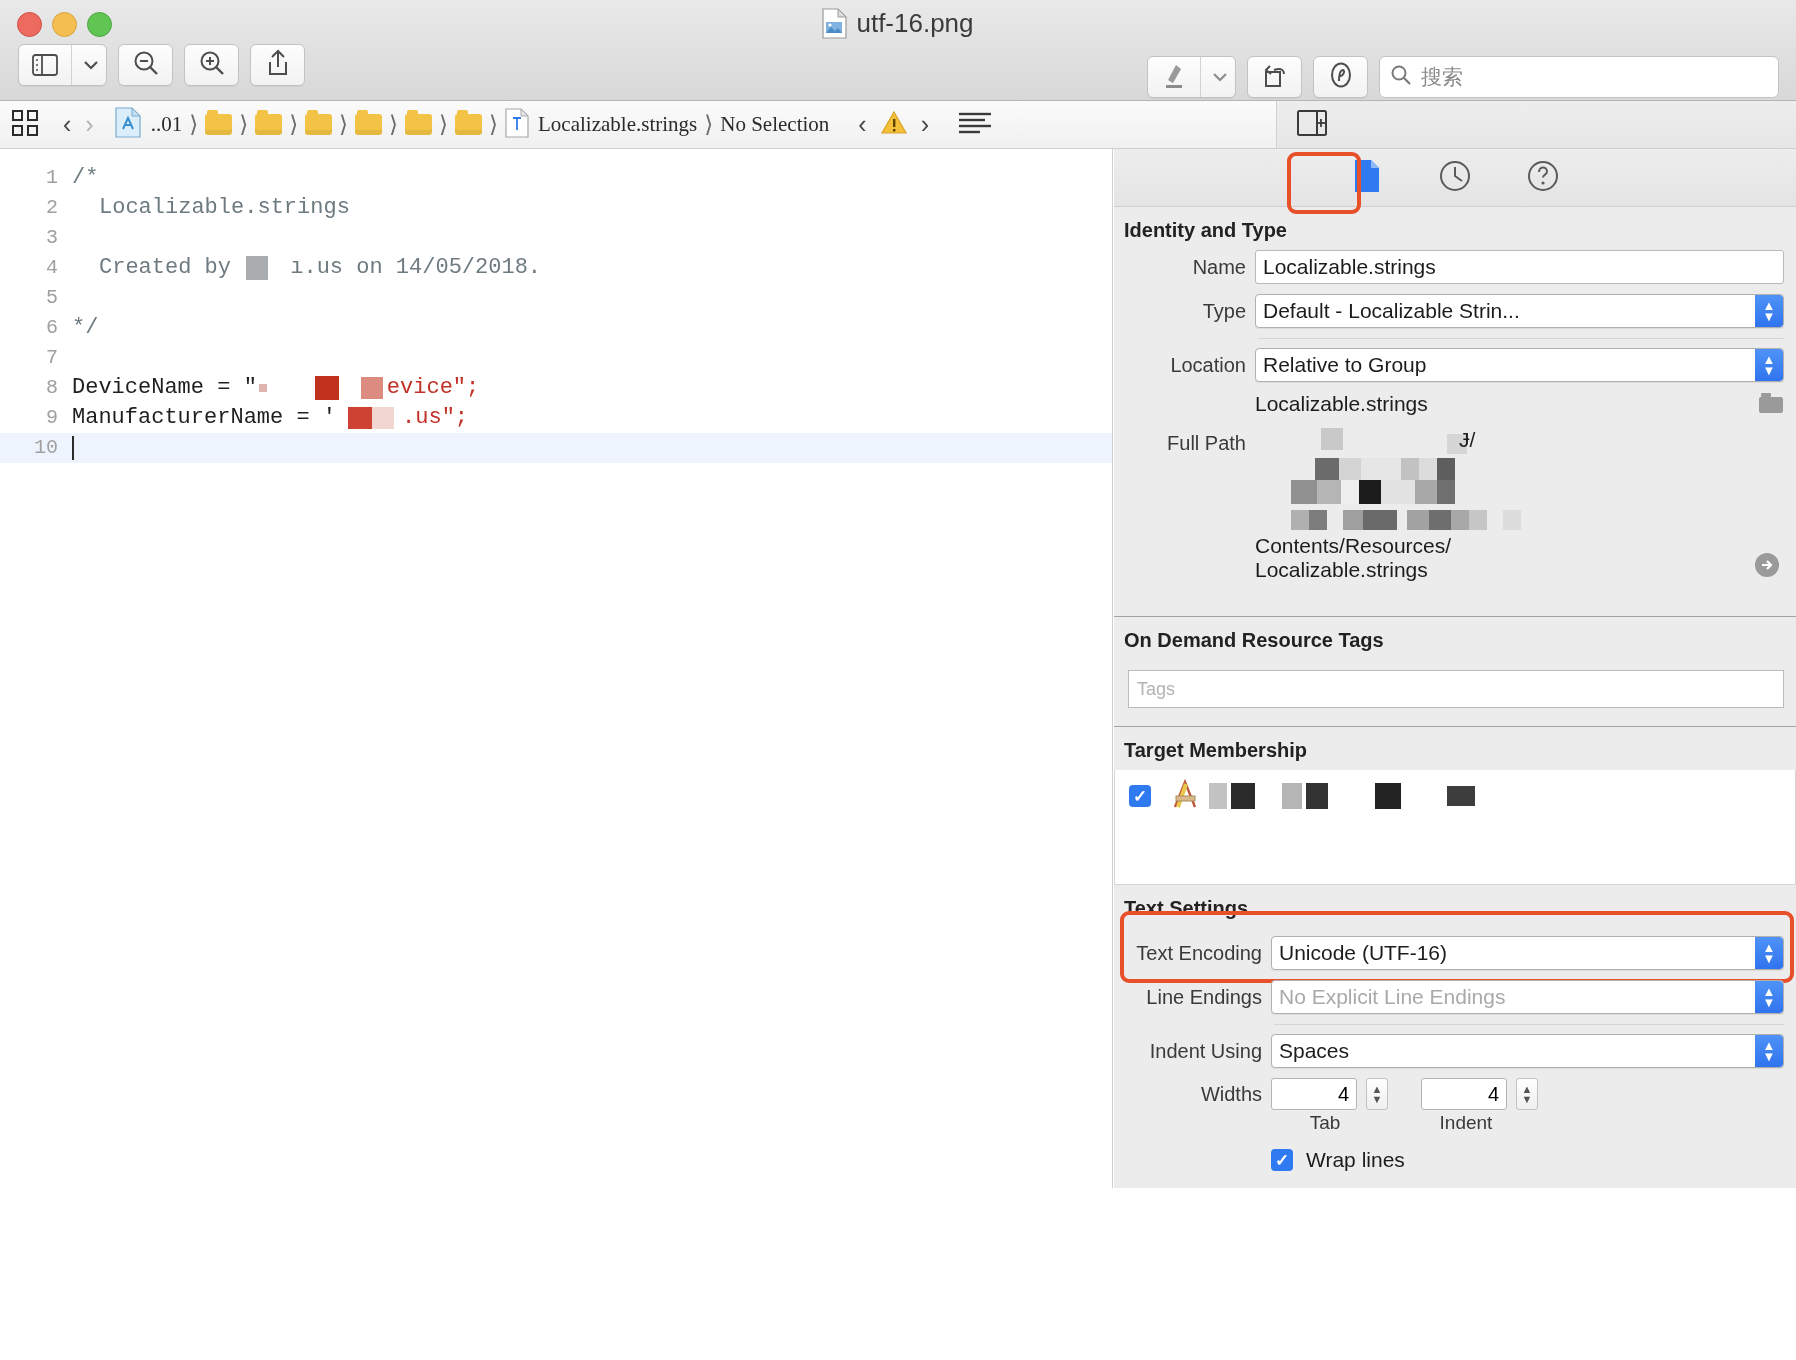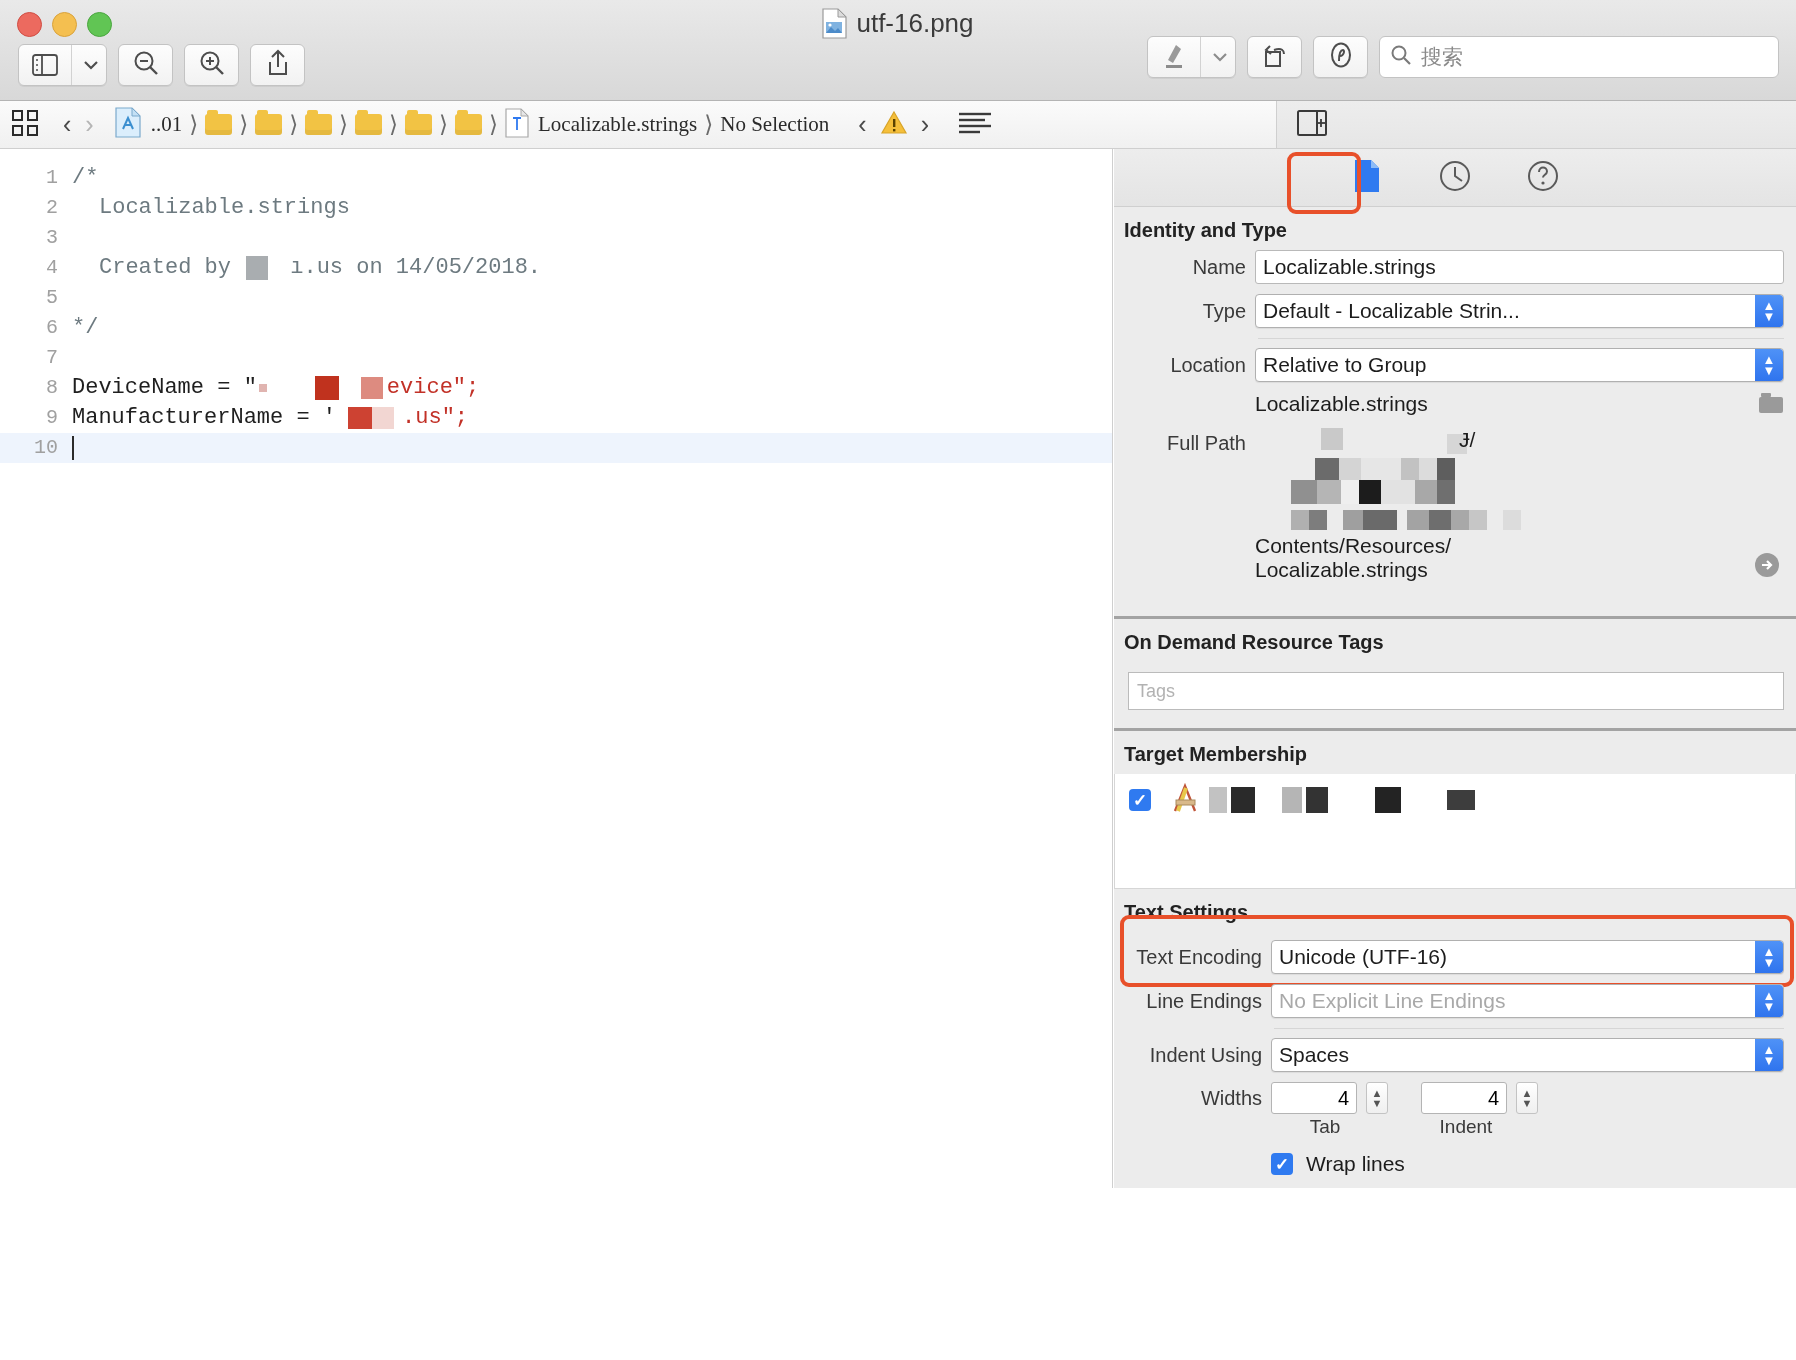--- a/index.html
+++ b/index.html
@@ -25,21 +25,21 @@
   .dot.green{background:#61c554;border:1px solid #4aa63f;}
 
   .doc-title{
     position:absolute;left:0;right:0;top:8px;
     display:flex;align-items:center;justify-content:center;gap:9px;
     font-size:26px;color:#3b3b3b;
   }
   .doc-title .tficon{width:25px;height:31px;position:relative;display:inline-block;}
 
   .tb-left{position:absolute;left:18px;top:44px;display:flex;gap:11px;align-items:center;}
-  .tb-right{position:absolute;right:17px;top:36px;display:flex;gap:11px;align-items:center;}
+  .tb-right{position:absolute;right:17px;top:56px;display:flex;gap:11px;align-items:center;}
   .tbbtn{
     height:42px;min-width:55px;border-radius:6px;
     background:linear-gradient(to bottom,#fdfdfd,#f2f2f2);
     border:1px solid #c3c3c3;
     box-shadow:0 1px 0 rgba(0,0,0,0.06);
     display:flex;align-items:center;justify-content:center;gap:4px;
     box-sizing:border-box;padding:0 9px;
   }
   .tbbtn.split{padding:0;min-width:82px;}
   .tbbtn.split .half{display:flex;align-items:center;justify-content:center;height:100%;}
@@ -93,21 +93,21 @@
   .insp-tabs{
     height:57px;display:flex;align-items:center;justify-content:center;gap:44px;
     background:linear-gradient(to bottom,#ededed,#e4e4e4);
     border-bottom:1px solid #cfcfcf;position:relative;
   }
   .insp-tab{width:44px;height:44px;display:flex;align-items:center;justify-content:center;}
   .hl-box{
     position:absolute;border:4px solid #e8502a;border-radius:9px;pointer-events:none;
   }
   .sec-title{font-size:20px;font-weight:bold;color:#222;padding:12px 0 8px 10px;}
-  .sec{border-bottom:3px solid #a3a3a3;}
+  .sec{border-bottom:1px solid #a3a3a3;}
   .frow{display:flex;align-items:center;margin:0 0 10px 0;gap:9px;}
   .flabel{font-size:20px;color:#3a3a3a;text-align:right;flex:0 0 132px;}
   .tfield{
     flex:1;height:34px;background:#fff;border:1px solid #b9b9b9;border-radius:3px;
     display:flex;align-items:center;padding:0 7px;font-size:21px;color:#1c1c1c;box-sizing:border-box;
     margin-right:12px;
   }
   .popup{
     flex:1;height:34px;background:#fff;border:1px solid #b0b0b0;border-radius:4px;
     display:flex;align-items:center;font-size:21px;color:#1c1c1c;box-sizing:border-box;

